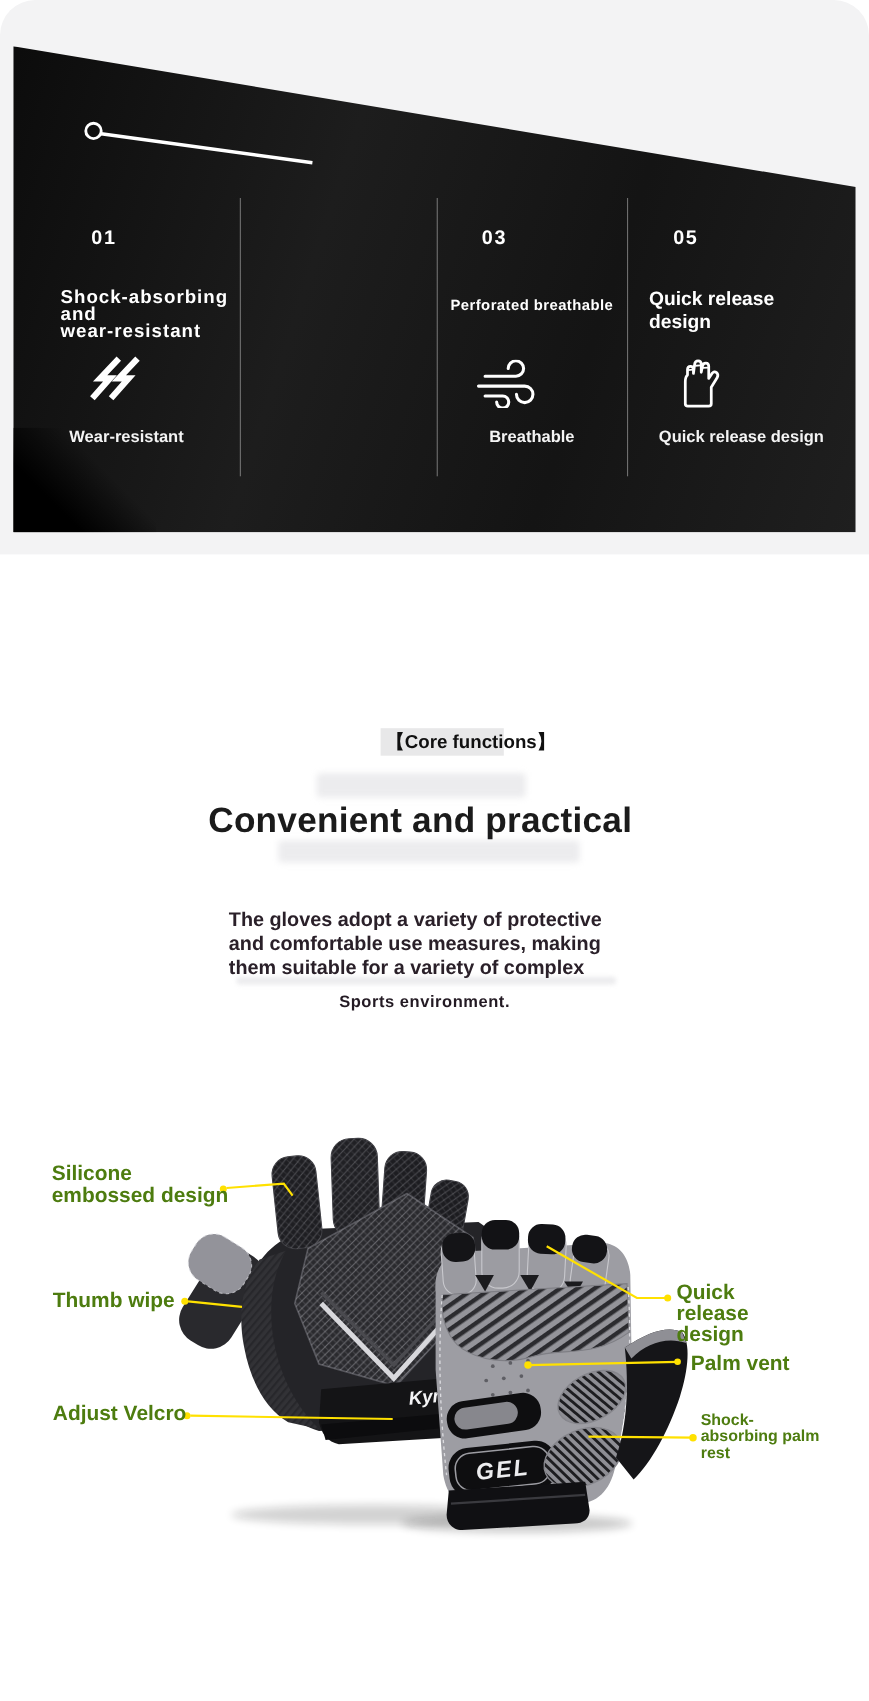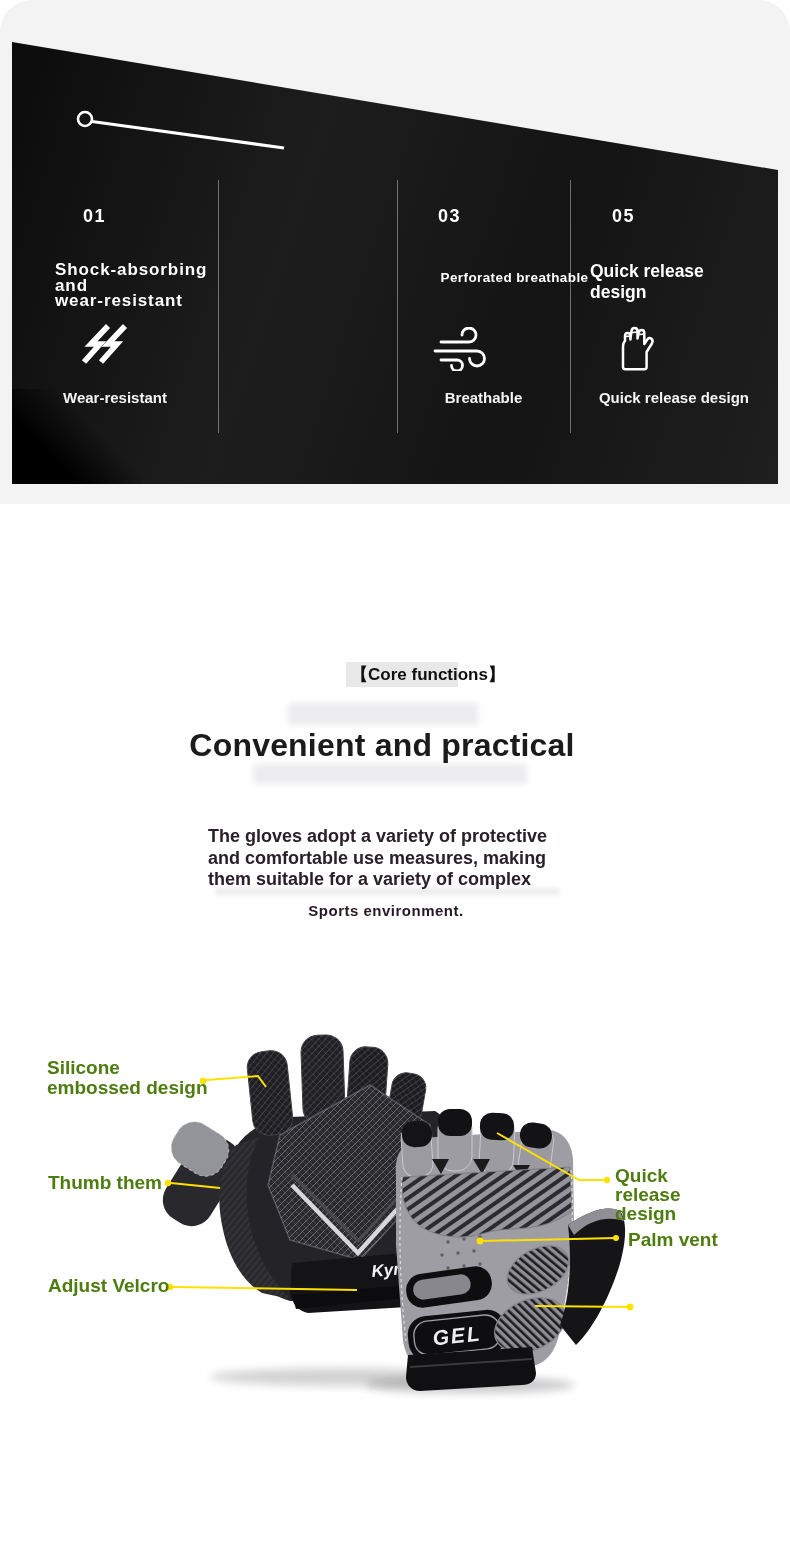--- a/index.html
+++ b/index.html
@@ -16,21 +16,21 @@
   .pin-line{position:absolute;left:48px;top:104px;}
   .divider{position:absolute;top:180px;height:253px;width:1px;background:rgba(255,255,255,.38);}
   .d1{left:206px}.d2{left:385px}.d3{left:558px}
   .feature{position:absolute;top:0;height:484px;color:#fff;}
   .f1{left:0;width:206px}.f2{left:206px;width:179px}.f3{left:385px;width:173px}.f4{left:558px;width:208px}
   .feature .num{position:absolute;top:206px;font-size:18px;font-weight:700;letter-spacing:1.5px;}
   .f1 .num{left:71px}.f2 .num{left:40px}.f3 .num{left:41px}.f4 .num{left:42px}
   .feature .title{position:absolute;font-weight:700;white-space:pre-line;}
   .f1 .title{left:43px;top:262px;font-size:17px;line-height:15.5px;letter-spacing:.9px;}
   .f2 .title{left:0;top:268px;width:100%;text-align:center;font-size:17px;}
-  .f3 .title{left:0;top:270px;width:100%;text-align:center;font-size:13.5px;letter-spacing:.4px;padding-left:31px;}
+  .f3 .title{left:0;top:270px;width:100%;text-align:center;font-size:13.5px;letter-spacing:.4px;}
   .f4 .title{left:20px;top:261px;font-size:17.5px;line-height:20.5px;}
   .feature .icon{position:absolute;}
   .f1 .icon{left:69px;top:322px}.f2 .icon{left:39px;top:320px}
   .f3 .icon{left:34px;top:327px}.f4 .icon{left:43px;top:323px}
   .feature .label{position:absolute;left:0;top:389px;width:100%;text-align:center;
       font-size:15px;font-weight:700;color:#f4f4f4;}
   
   .tag-shadow{position:absolute;left:346px;top:662px;width:112px;height:25px;background:#e8e8e9;}
   .tag{position:absolute;left:0;top:663px;width:790px;text-align:center;
       font-size:17px;font-weight:700;color:#101010;margin-left:33px;}
@@ -247,18 +247,19 @@
           <circle cx="576" cy="213" r="3" stroke="none"></circle>
         </g>
       <g>
           <path d="M495 281 L590 282" fill="none"></path>
           <circle cx="590" cy="282" r="3.4" stroke="none"></circle>
         </g>
     </g>
   </svg>
 
   <div class="callout-label cl-silicone">Silicone embossed design</div>
-  <div class="callout-label cl-thumb">Thumb them</div>
+  <div class="callout-label cl-thumb">Thumb wipe</div>
   <div class="callout-label cl-velcro">Adjust Velcro</div>
   <div class="callout-label cl-quick">Quick release design</div>
   <div class="callout-label cl-palm">Palm vent</div>
+  <div class="callout-label cl-shock">Shock-absorbing palm rest</div>
 
 </div>
 
 </body></html>

